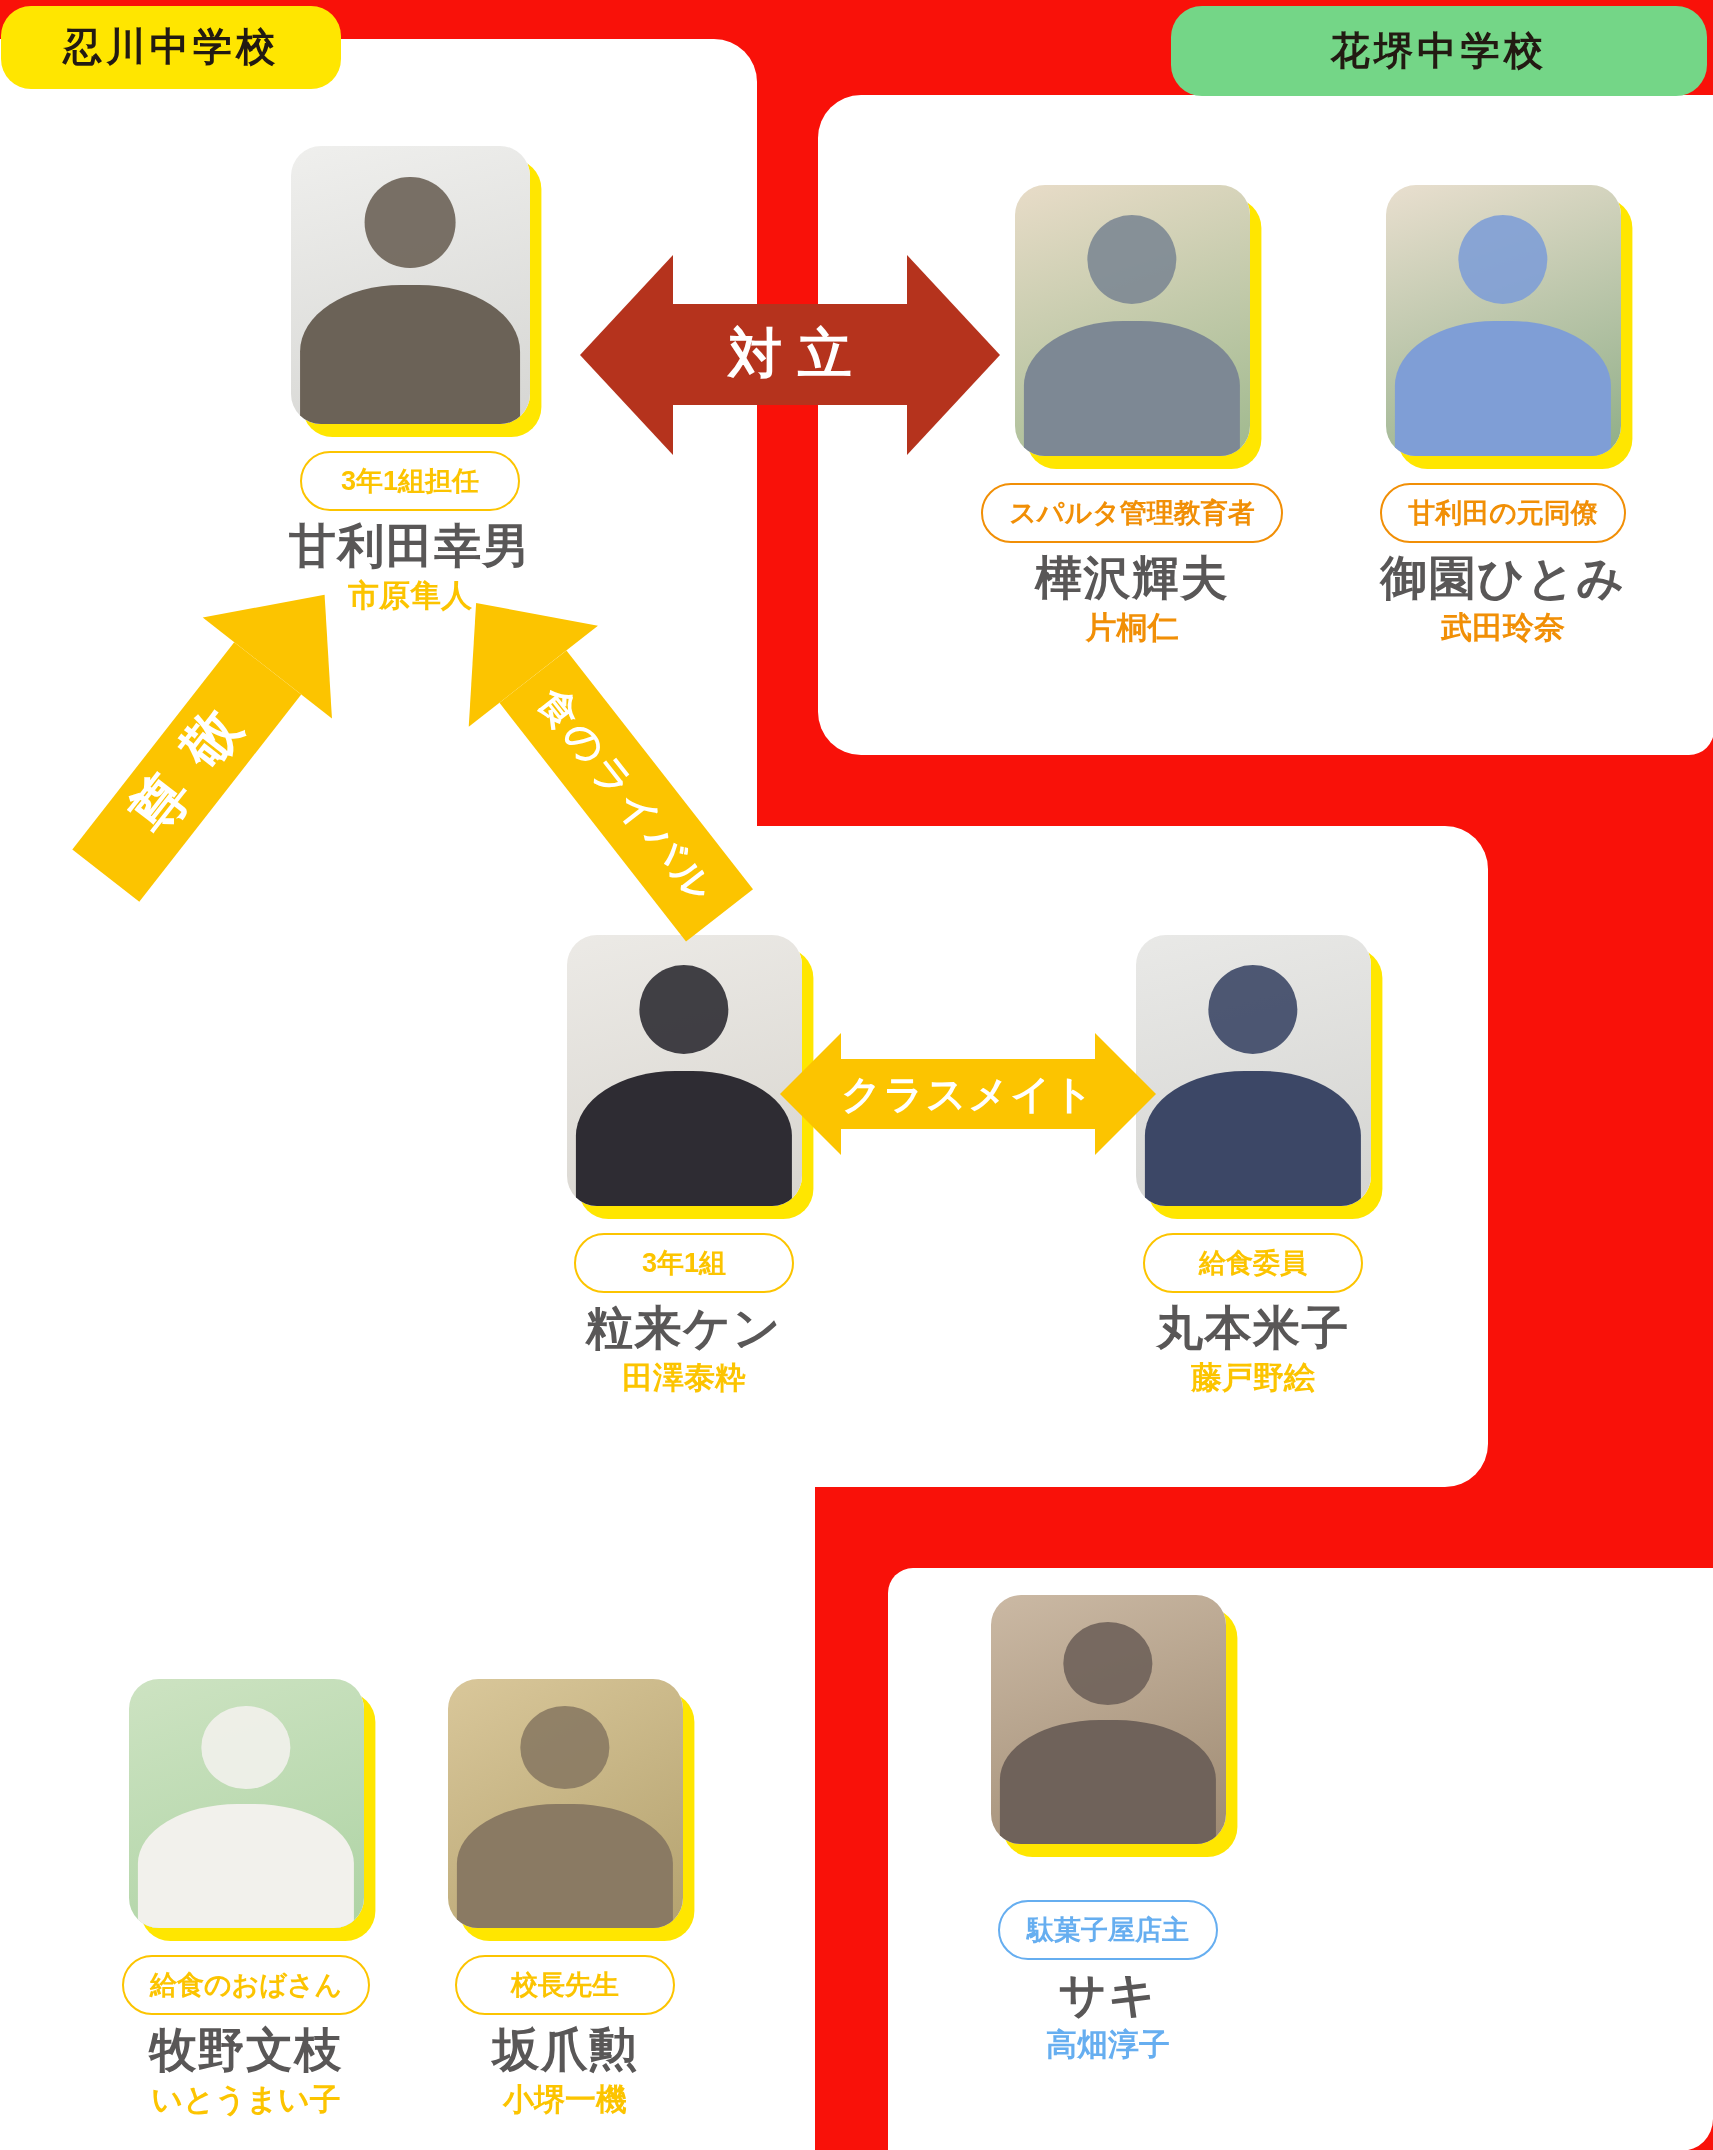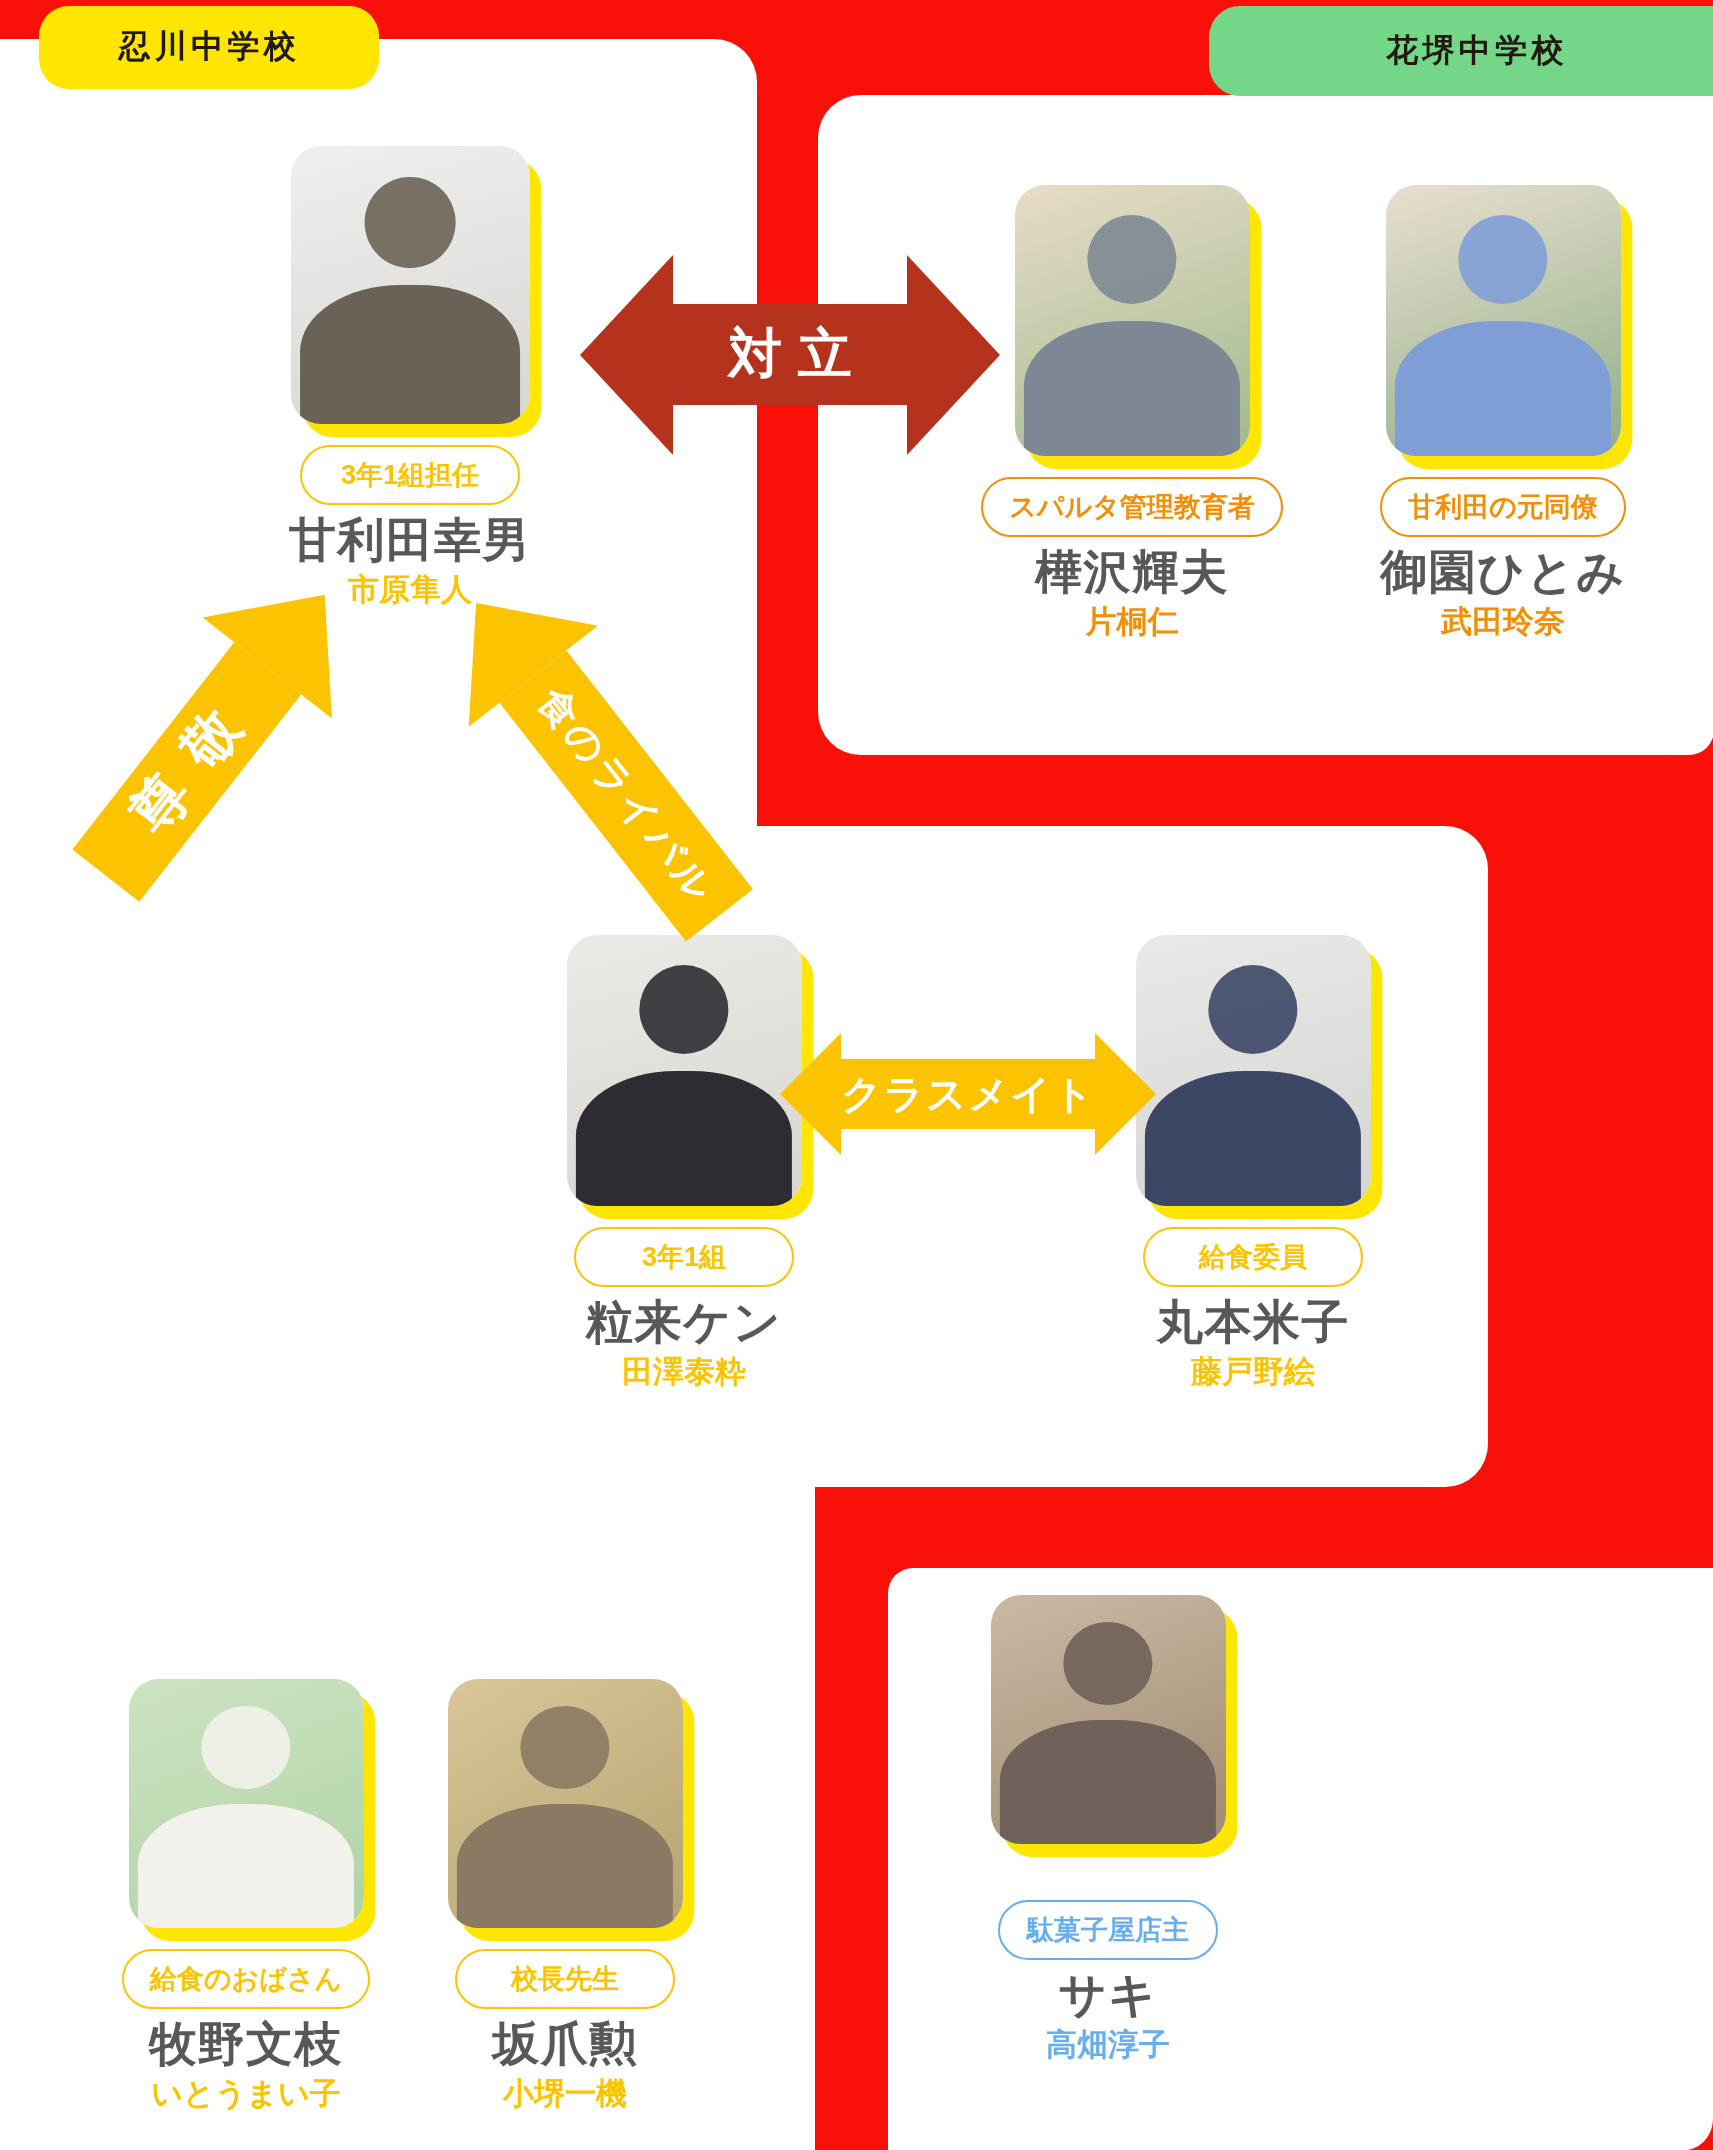--- a/index.html
+++ b/index.html
@@ -18,39 +18,39 @@
   #w-topleft  {left:-43px; top:39px;   width:800px; height:1171px; border-radius:43px;}
   #w-midband  {left:-43px; top:826px; width:1531px; height:661px;  border-radius:43px;}
   #w-botleft  {left:-43px; top:1139px; width:858px; height:1082px; border-radius:43px;}
   #w-topright {left:818px;top:95px;  width:896px; height:660px;  border-radius:43px 0 25px 43px;}
   #w-botright {left:888px;top:1568px; width:825px; height:583px;  border-radius:25px 0 32px 0;}
 
   
   .school-badge{
     position:absolute;z-index:15;
     display:flex;align-items:center;justify-content:center;
-    font-weight:900;font-size:32px;letter-spacing:4.3px;color:#221a12;margin-left:38px;
+    font-weight:900;font-size:39px;letter-spacing:4.3px;color:#221a12;
   }
   #badge-oshikawa{left:1.4px;top:5.7px;width:340px;height:83px;border-radius:30px;background:var(--lemon);}
   #badge-hanasakai{left:1171px;top:5.7px;width:536px;height:90px;border-radius:31px;background:var(--green);font-family:Liberation Serif, serif;}
 
   
   .cell{position:absolute;width:342px;z-index:10;text-align:center;}
   .photo{
     position:relative;margin:0 auto;
     width:235px;height:271px;border-radius:30px;
     box-shadow:11.4px 13px 0 var(--lemon);
     overflow:hidden;
   }
   .fig-head{position:absolute;left:50%;top:11%;width:38%;height:33%;
     transform:translateX(-50%);border-radius:50%;background:currentColor;opacity:.9;}
   .fig-body{position:absolute;left:50%;bottom:-2%;width:92%;height:52%;
     transform:translateX(-50%);border-radius:46% 46% 0 0;background:currentColor;}
   .pill{
-    display:inline-block;margin-top:21px;
+    display:inline-block;margin-top:27px;
     min-width:164px;padding:0 26px;
     border:2.8px solid;border-radius:33px;
     font-size:27px;font-weight:900;line-height:56px;white-space:nowrap;
   }
   .name{margin-top:10px;font-size:47px;font-weight:900;color:#595757;letter-spacing:1.4px;line-height:1.05;}
   .actor{margin-top:8.5px;font-size:31px;font-weight:900;line-height:1.1;}
 
   .theme-yellow .pill{border-color:var(--yellow);color:var(--yellow);}
   .theme-yellow .actor{color:var(--yellow);}
   .theme-orange .pill{border-color:var(--orange);color:var(--orange);}

